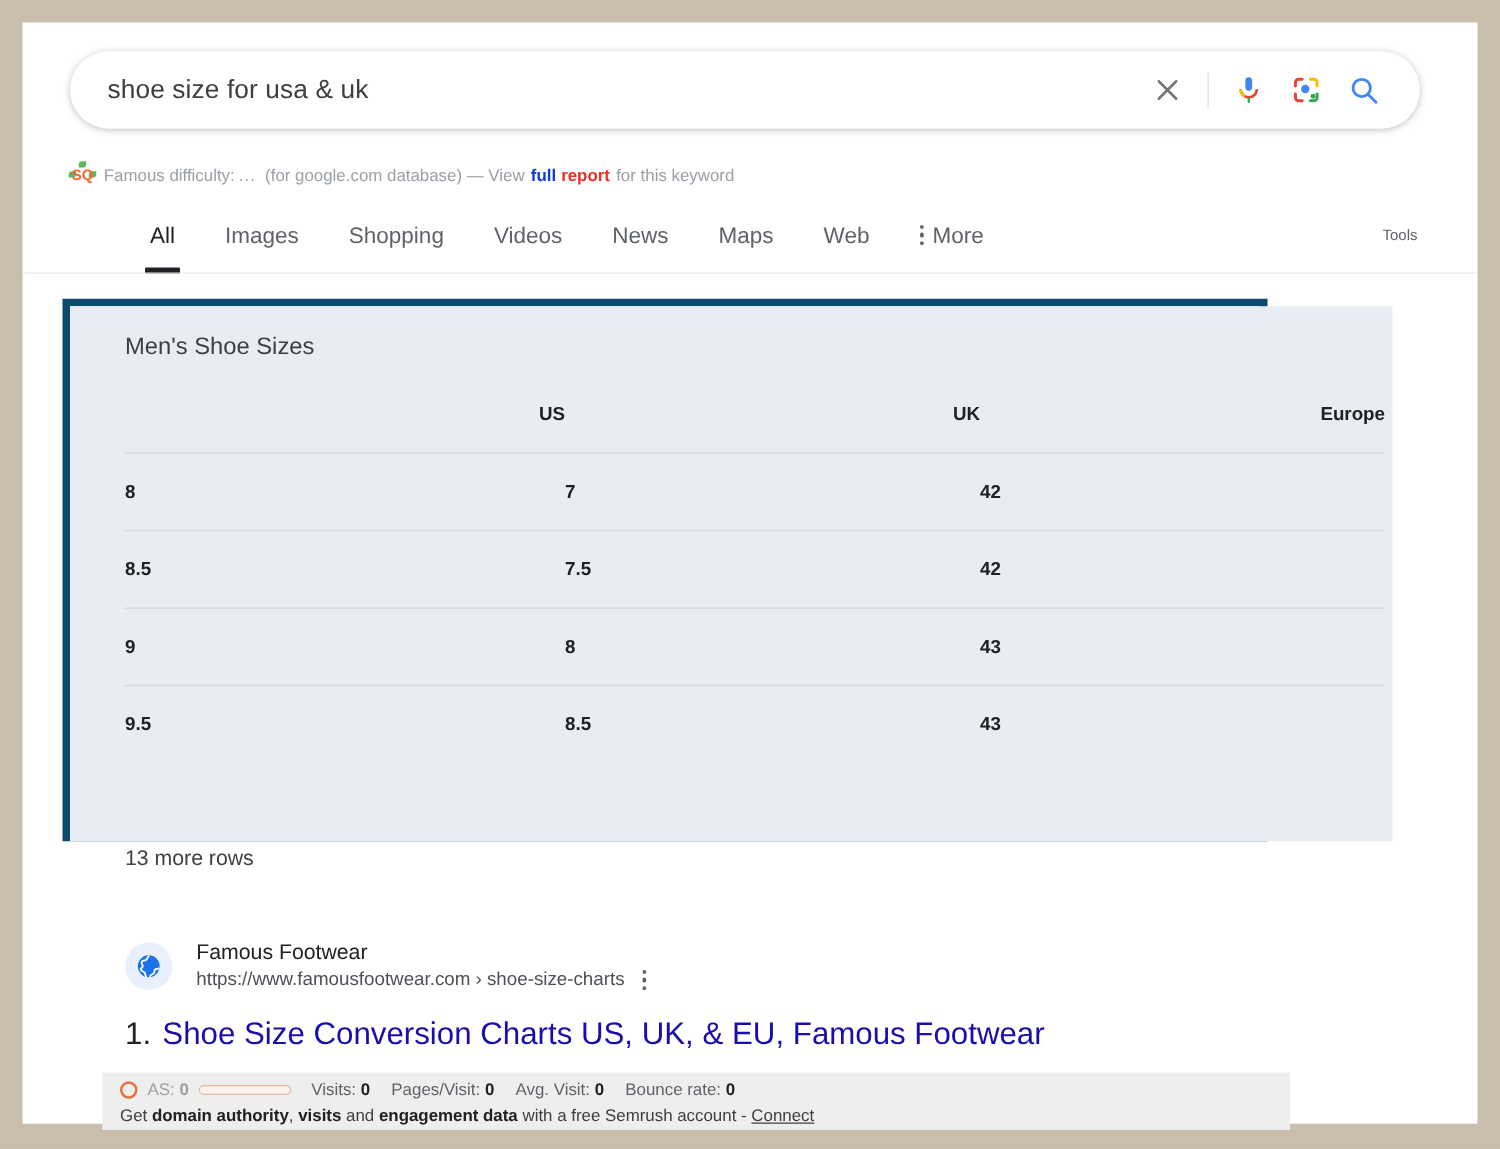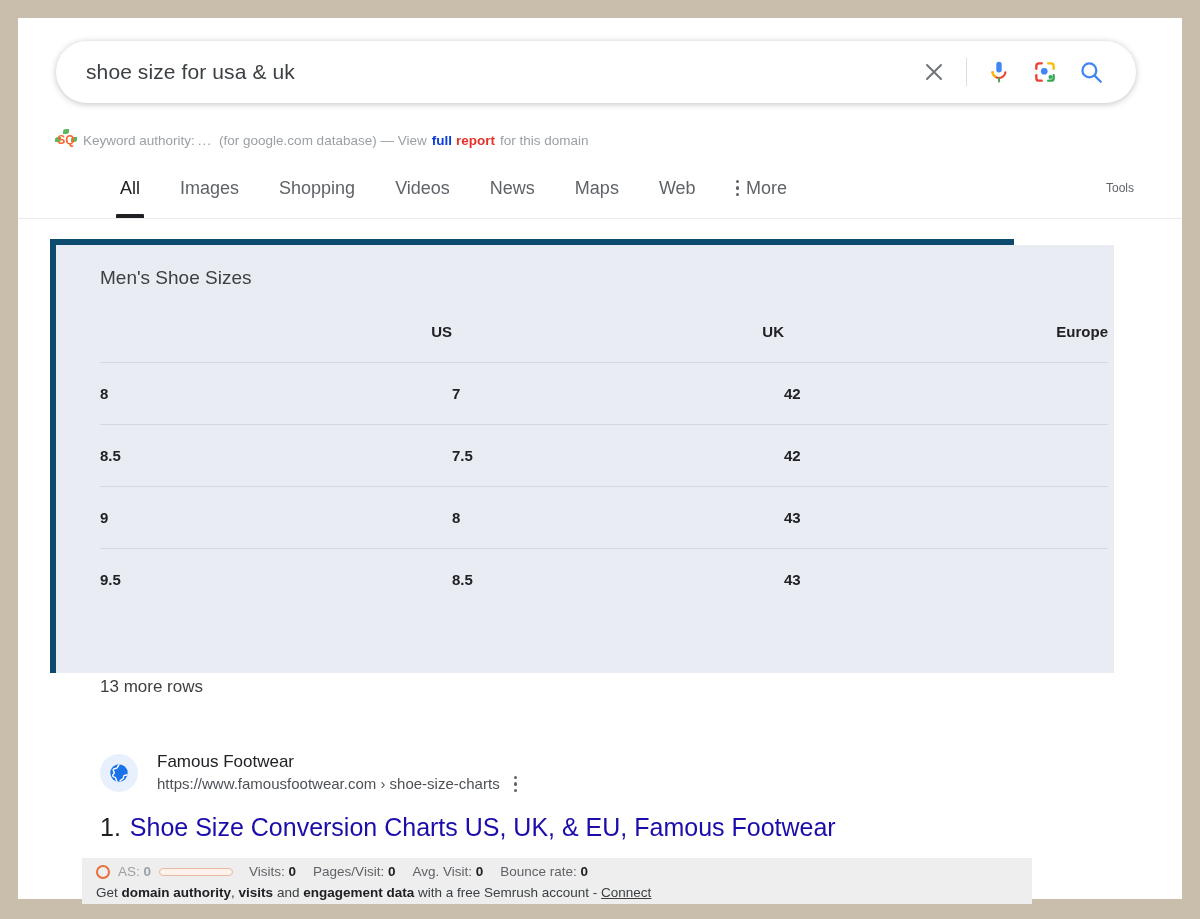--- a/index.html
+++ b/index.html
@@ -237,26 +237,26 @@
     </div>
   </div>
 
   <div class="kd-row">
     <span class="sem-badge">
       <span class="leafL"></span>
         <span class="leafR"></span>
         <span class="leafT"></span>
       <span class="sq">SQ</span>
     </span>
-    <span>Keyword authority:</span>
+    <span>Famous difficulty:</span>
     <span class="kd-dots">...</span>
     <span style="margin-left:4px">(for google.com database) — View</span>
     <span class="kd-link-blue" style="margin-left:5px">full</span>
     <span class="kd-link-red" style="margin-left:4px">report</span>
-    <span style="margin-left:5px">for this domain</span>
+    <span style="margin-left:5px">for this keyword</span>
   </div>
 
   <div class="tabs-wrap">
     <div class="tabs">
       <div class="tab active">
           <span>All</span>
         </div>
       <div class="tab">
           <span>Images</span>
         </div>

